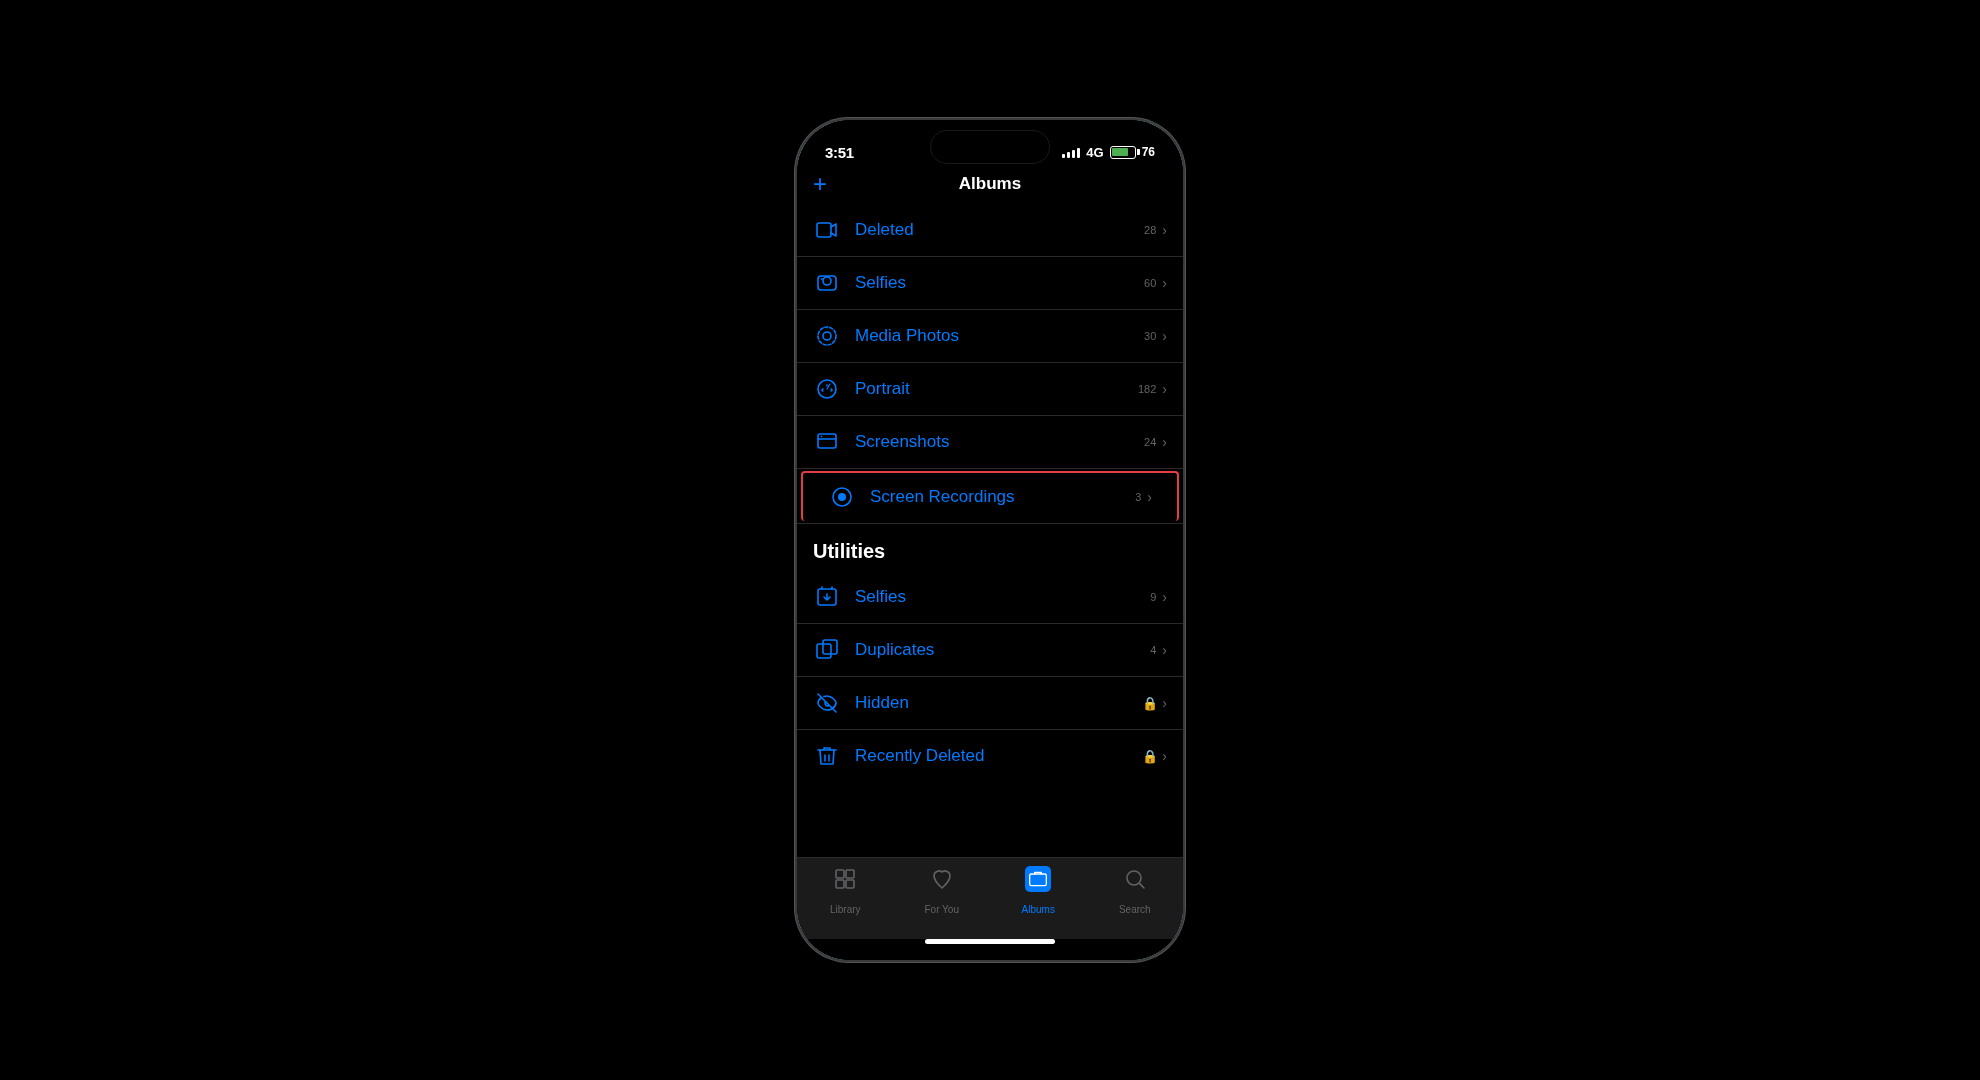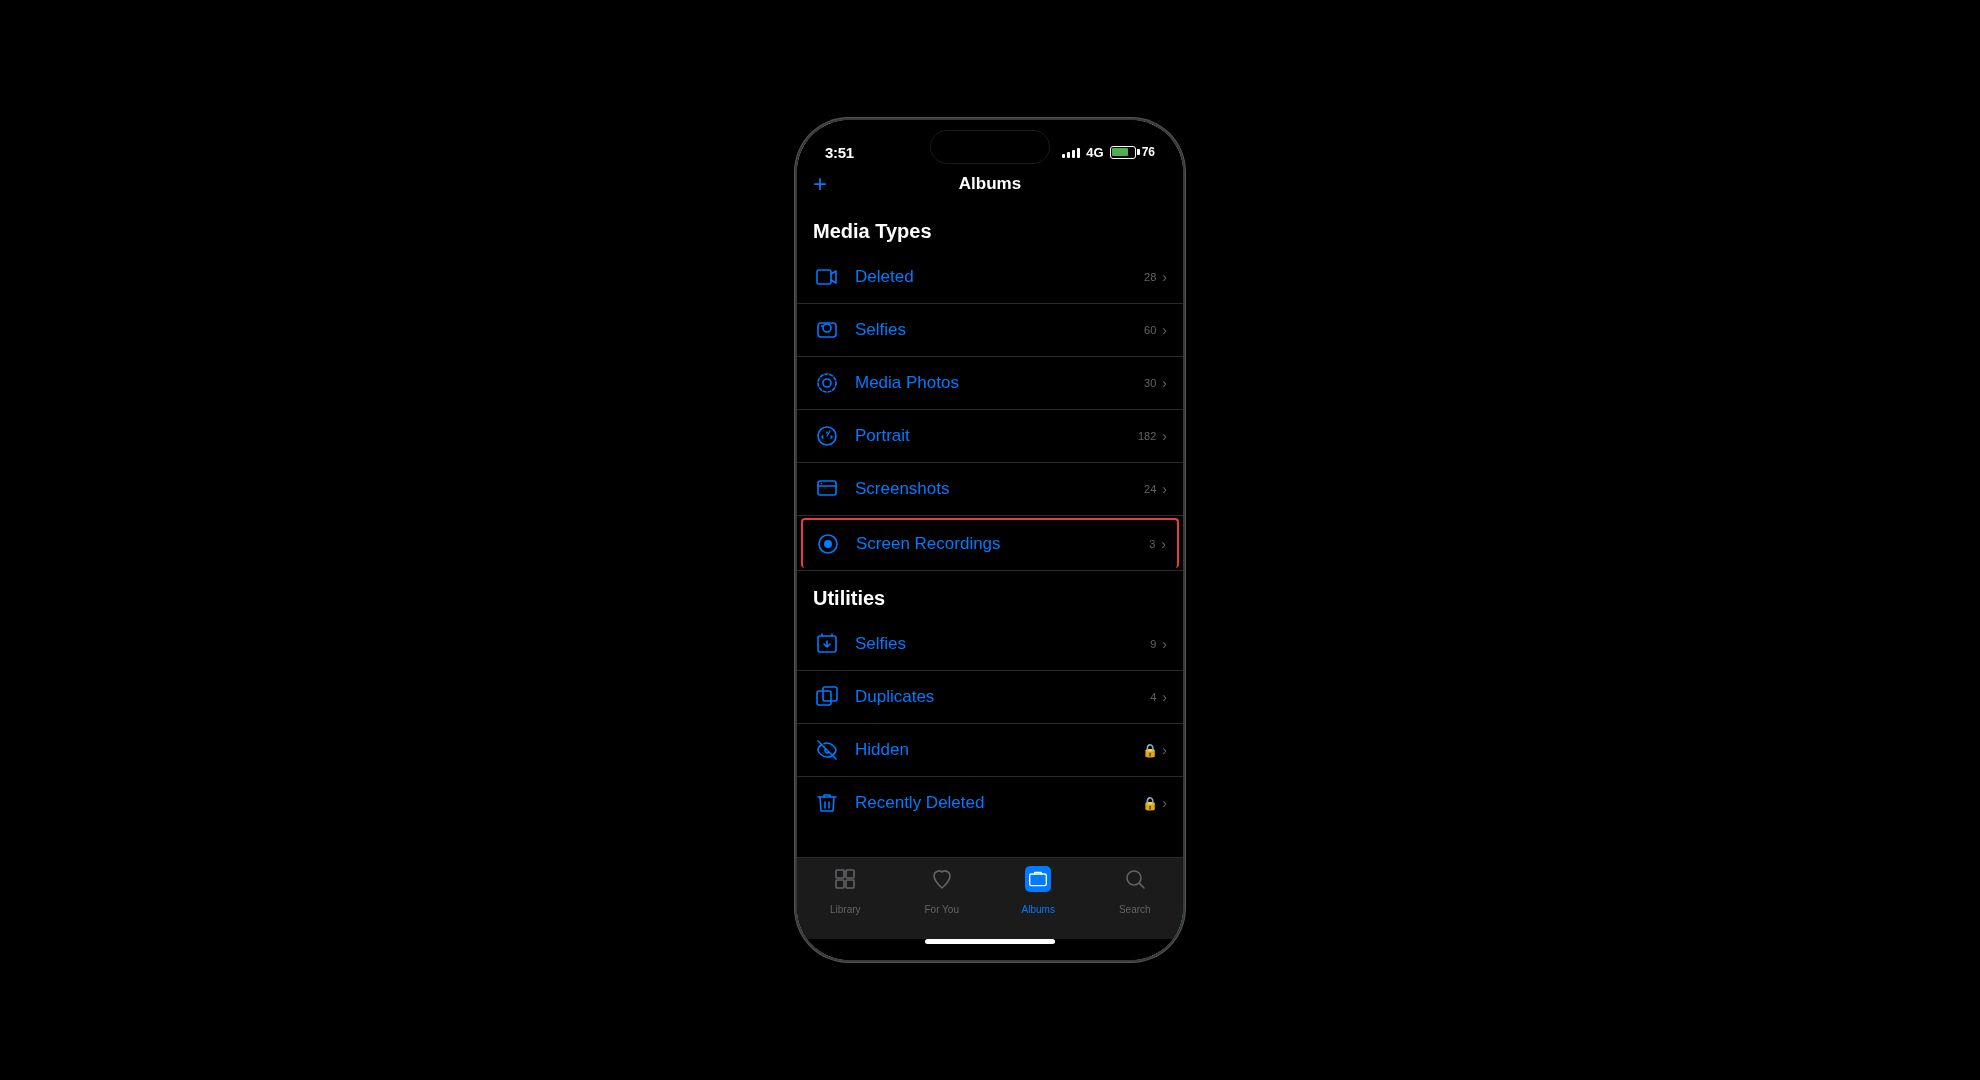--- a/index.html
+++ b/index.html
@@ -234,21 +234,21 @@
       color: #636366;
       font-size: 13px;
       margin-right: 4px;
     }
 
     
     .screen-recordings-item {
       border: 2px solid #e53e3e;
       border-radius: 4px;
       margin: 0 4px;
-      padding: 10px 11px;
+      padding: 10px 25px;
     }
 
     
     .tab-bar {
       height: 82px;
       background: rgba(28, 28, 30, 0.95);
       border-top: 0.5px solid #2a2a2a;
       display: flex;
       align-items: flex-start;
       justify-content: space-around;
@@ -355,21 +355,20 @@
       </div>
     </div>
 
     <div class="nav-header">
       <span class="nav-plus">+</span>
       <span class="nav-title">Albums</span>
     </div>
 
     <div class="content-scroll">
 
-      <div class="section-header">Media Types</div>
 
       <div class="list-item">
         <div class="item-icon">
           <svg viewBox="0 0 24 24">
               <rect x="2" y="5" width="14" height="14" rx="2"></rect>
               <path d="M16 9l5-3v12l-5-3"></path>
             </svg>
         </div>
         <span class="item-label">Deleted</span>
         <span class="item-count">28</span>

